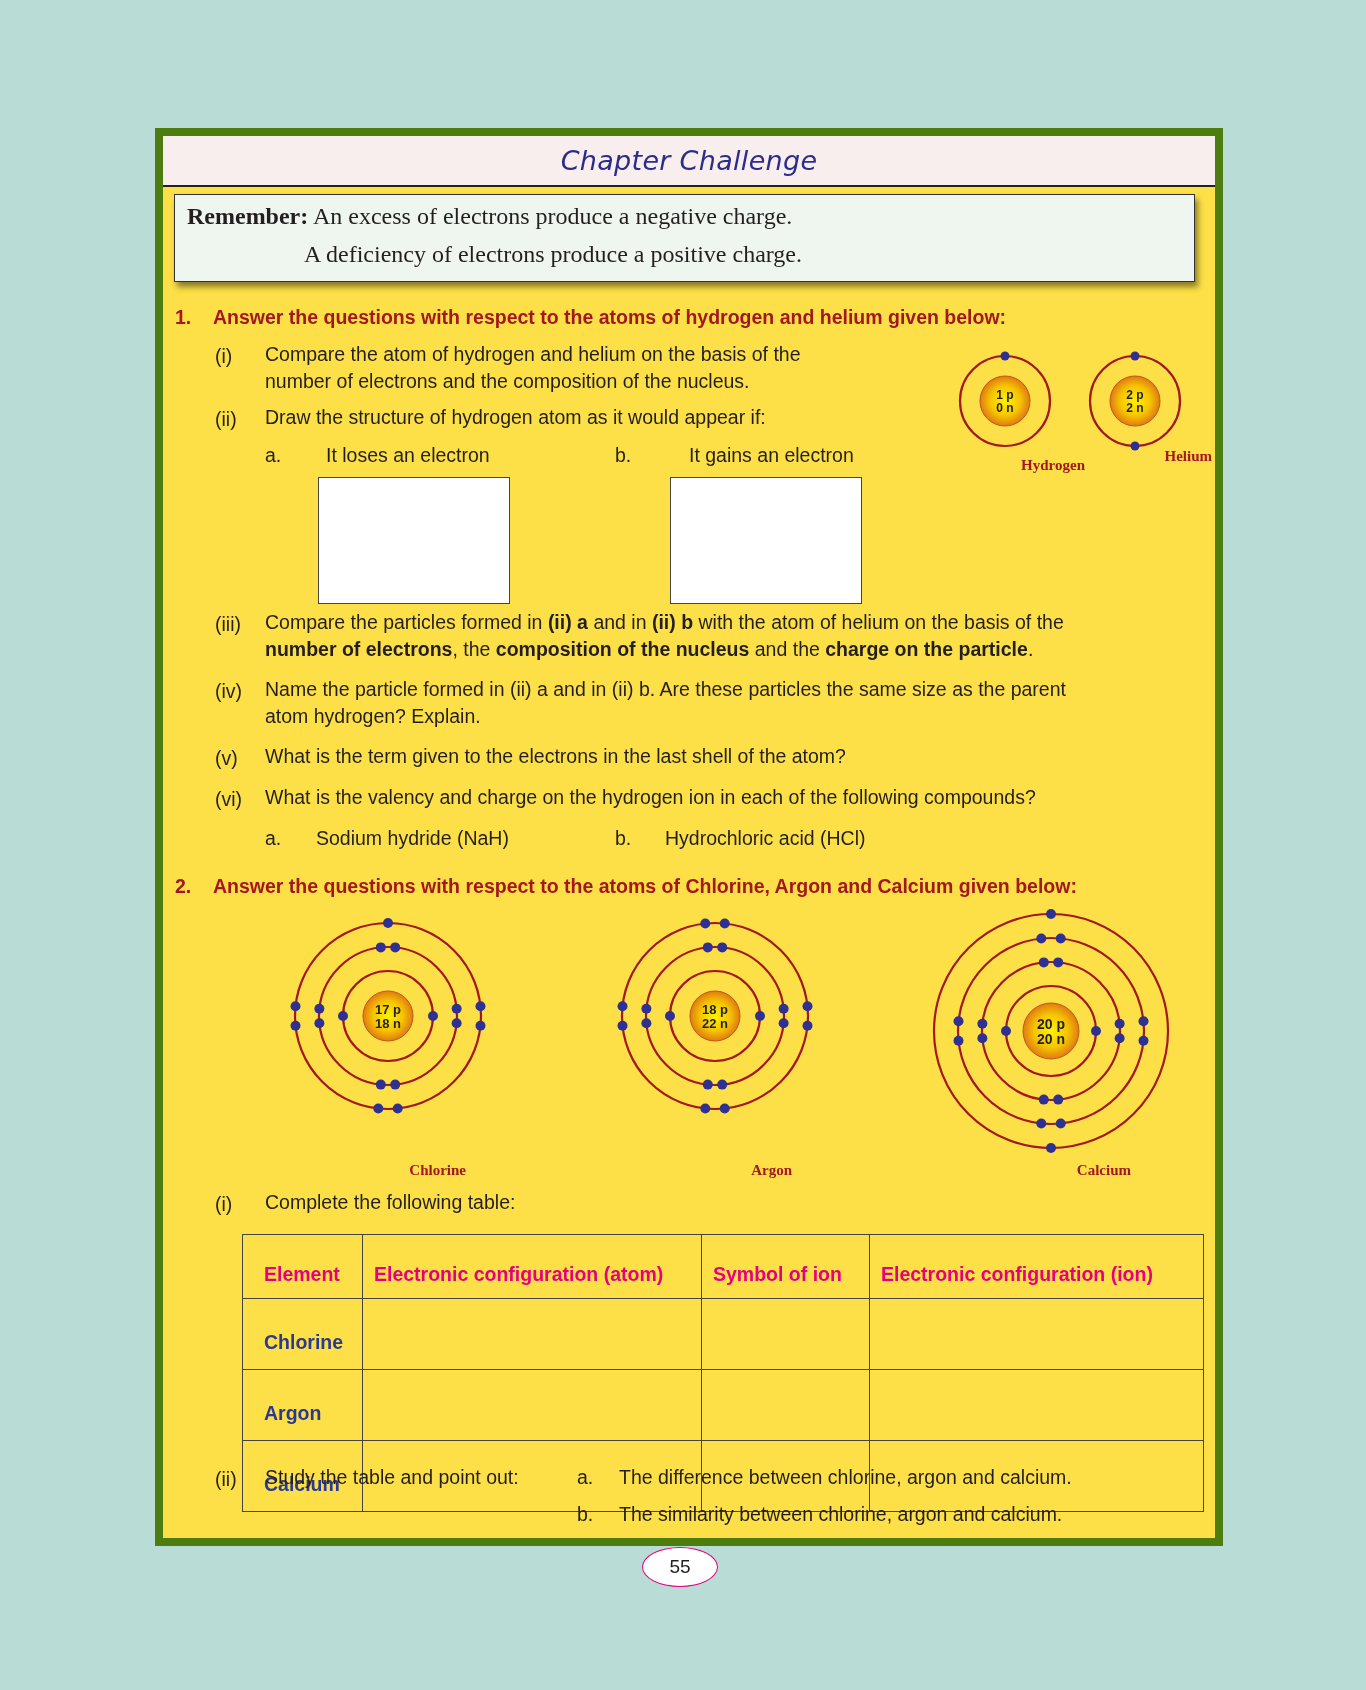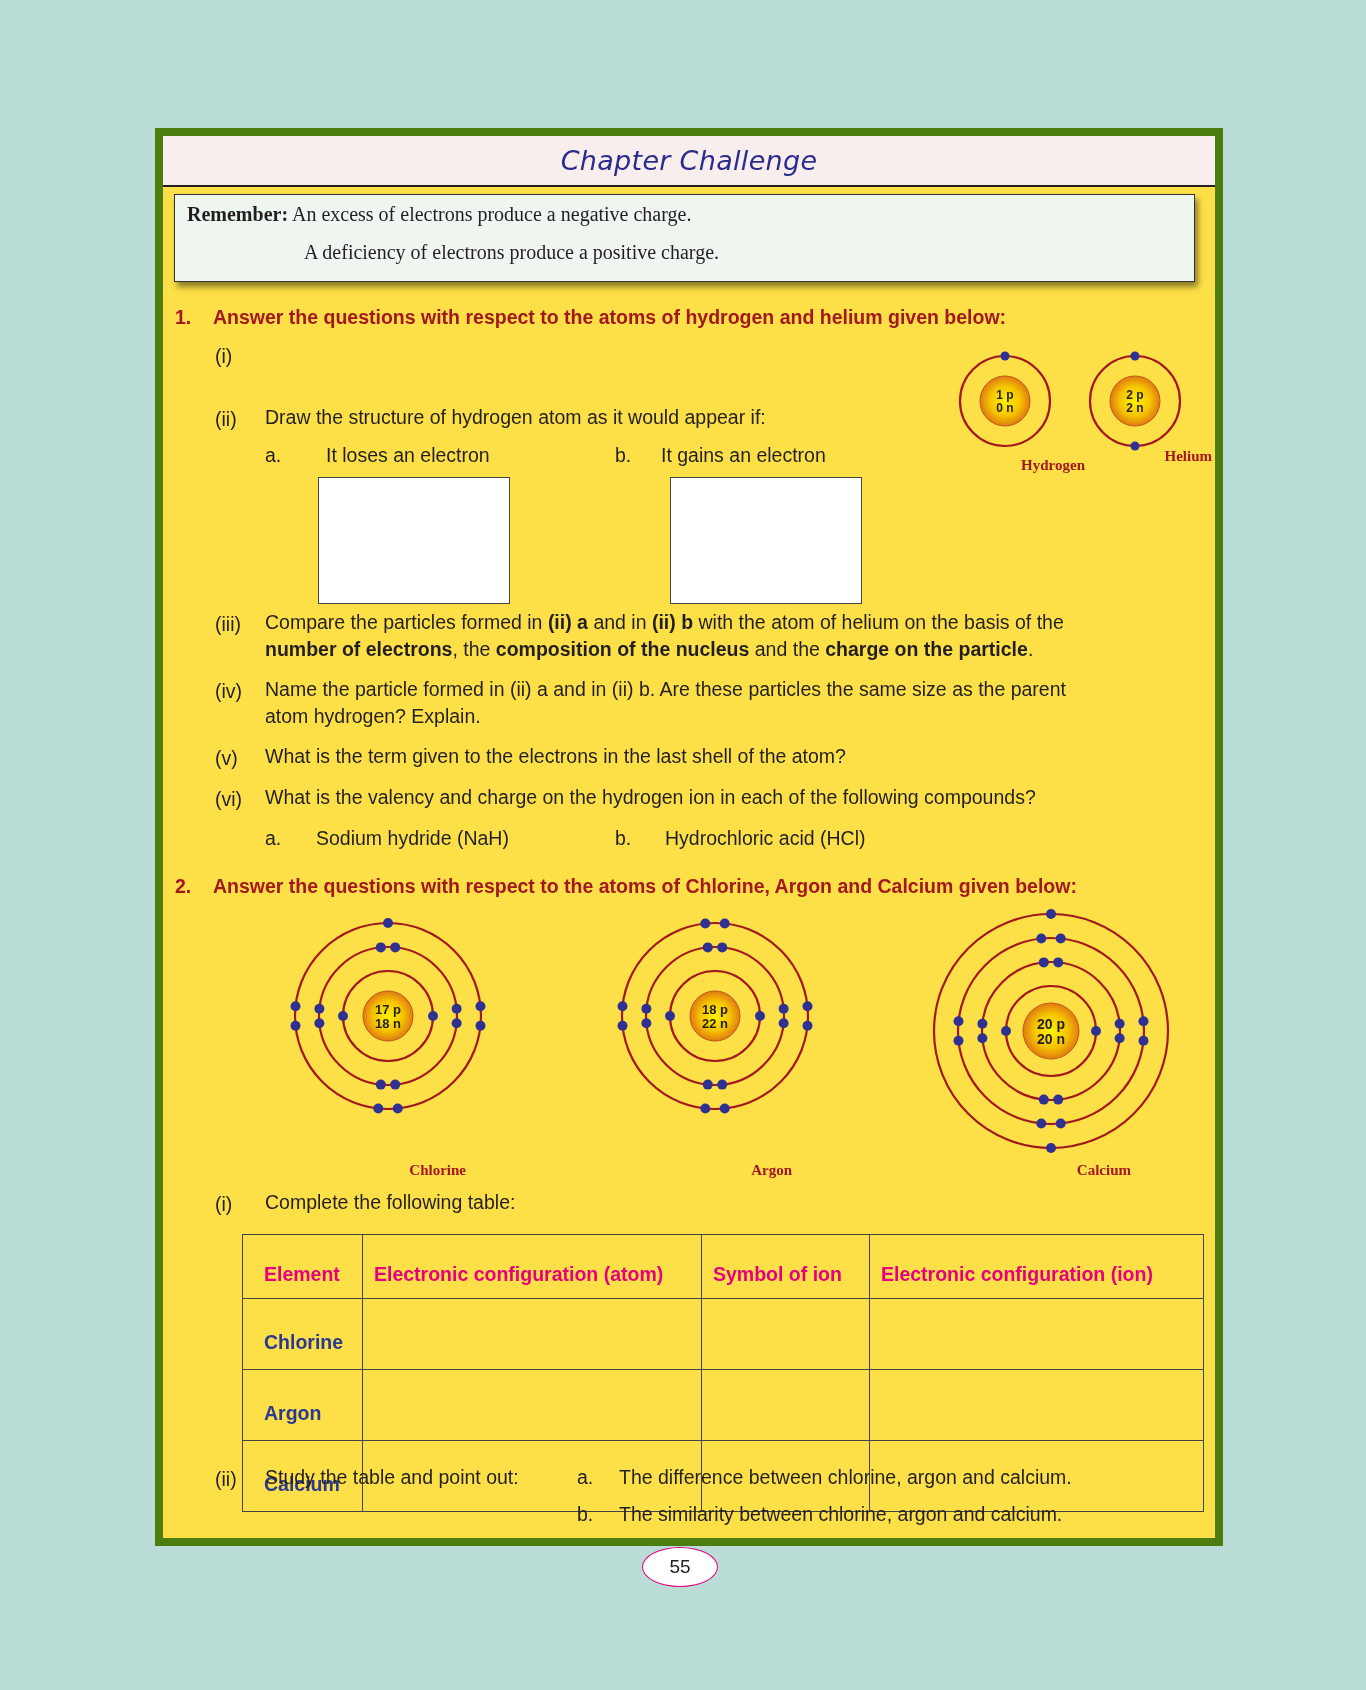--- a/index.html
+++ b/index.html
@@ -14,21 +14,21 @@
   .title-bar {
     position:absolute; left:0; top:0; width:1052px; height:49px;
     background:#f8eeee; border-bottom:2px solid #222;
     text-align:center; line-height:49px;
     font-family:"DejaVu Sans", sans-serif; font-style:italic; font-size:27px; color:#2b2c8c;
     letter-spacing:0.3px;
   }
   .remember {
     position:absolute; left:11px; top:58px; width:1019px; height:86px;
     background:#eef6ef; border:1px solid #333; box-shadow:3px 5px 6px rgba(0,0,0,0.45);
-    font-family:"Liberation Serif", serif; font-size:20px; color:#231f20;
+    font-family:"Liberation Serif", serif; font-size:24px; color:#231f20;
   }
   .remember .l1 { position:absolute; left:12px; top:8px; }
   .remember .l1 b { font-weight:bold; }
   .remember .l2 { position:absolute; left:129px; top:46px; }
   .q-head {
     position:absolute; left:12px; font-family:"Liberation Sans", sans-serif; font-weight:bold;
     font-size:19.5px; color:#a3181f;
   }
   .q-head .num { display:inline-block; width:38px; }
   .txt {
@@ -66,28 +66,32 @@
   <div class="remember">
     <div class="l1"><b>Remember:</b> <span>An excess of electrons produce a negative charge.</span></div>
     <div class="l2">A deficiency of electrons produce a positive charge.</div>
   </div>
 
   <div class="q-head" style="top:170px;">
     <span class="num">1.</span><span>Answer the questions with respect to the atoms of hydrogen and helium given below:</span>
   </div>
 
   <span class="roman" style="left:52px; top:209px;">(i)</span>
+  <div class="txt" style="left:102px; top:205px;">
+    <div>Compare the atom of hydrogen and helium on the basis of the</div>
+    <div>number of electrons and the composition of the nucleus.</div>
+  </div>
 
   <span class="roman" style="left:52px; top:272px;">(ii)</span>
   <div class="txt" style="left:102px; top:268px;">Draw the structure of hydrogen atom as it would appear if:</div>
 
   <span class="txt" style="left:102px; top:306px;">a.</span>
   <span class="txt" style="left:163px; top:306px;">It loses an electron</span>
   <span class="txt" style="left:452px; top:306px;">b.</span>
-  <span class="txt" style="left:498px; top:306px;">It gains an electron</span>
+  <span class="txt" style="left:526px; top:306px;">It gains an electron</span>
 
   <div class="answer-box" style="left:155px; top:341px; width:190px; height:125px;"></div>
   <div class="answer-box" style="left:507px; top:341px; width:190px; height:125px;"></div>
 
   <svg class="atom" id="atom-h" style="left:787px; top:210px;" width="110" height="110">
       <defs>
         <radialGradient id="atom-h-grad" cx="50%" cy="50%" r="50%">
           <stop offset="0%" stop-color="#fff200"></stop>
           <stop offset="60%" stop-color="#f5c400"></stop>
           <stop offset="100%" stop-color="#e07b12"></stop>

